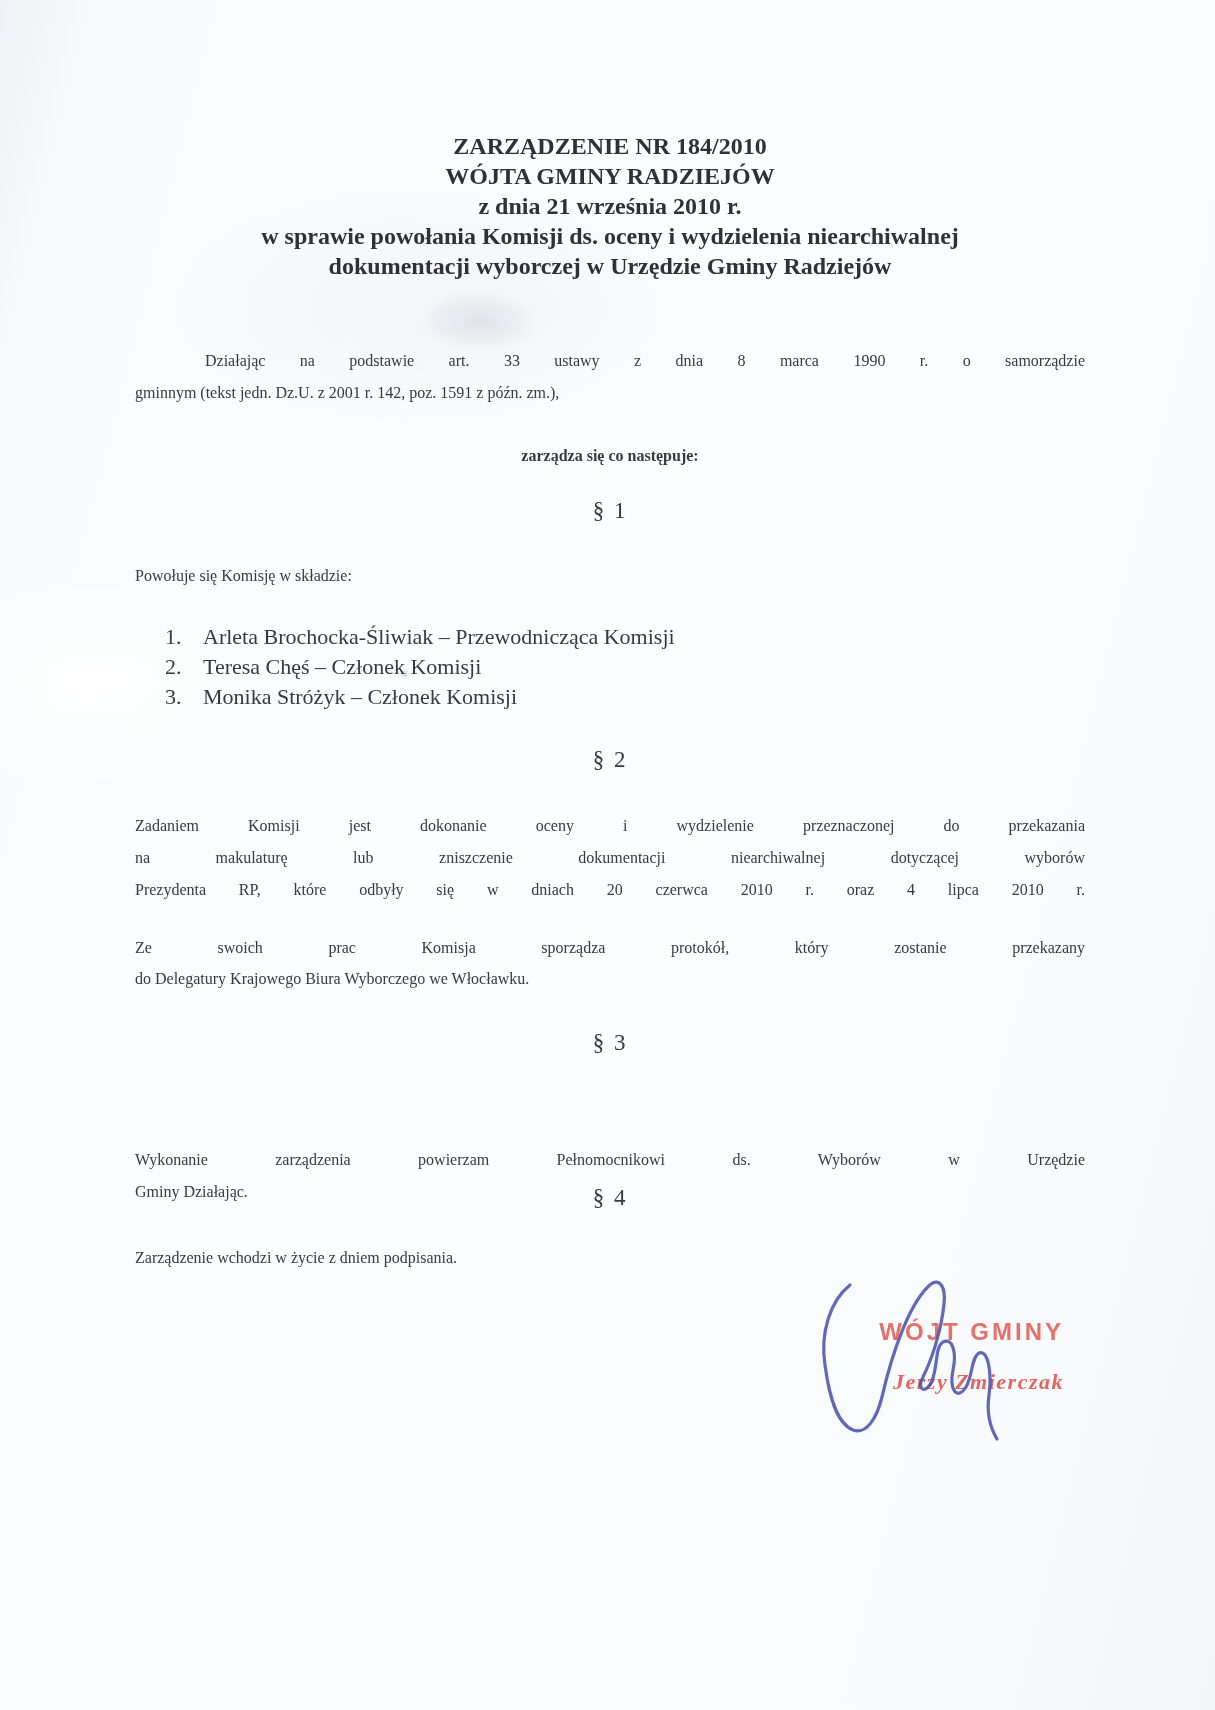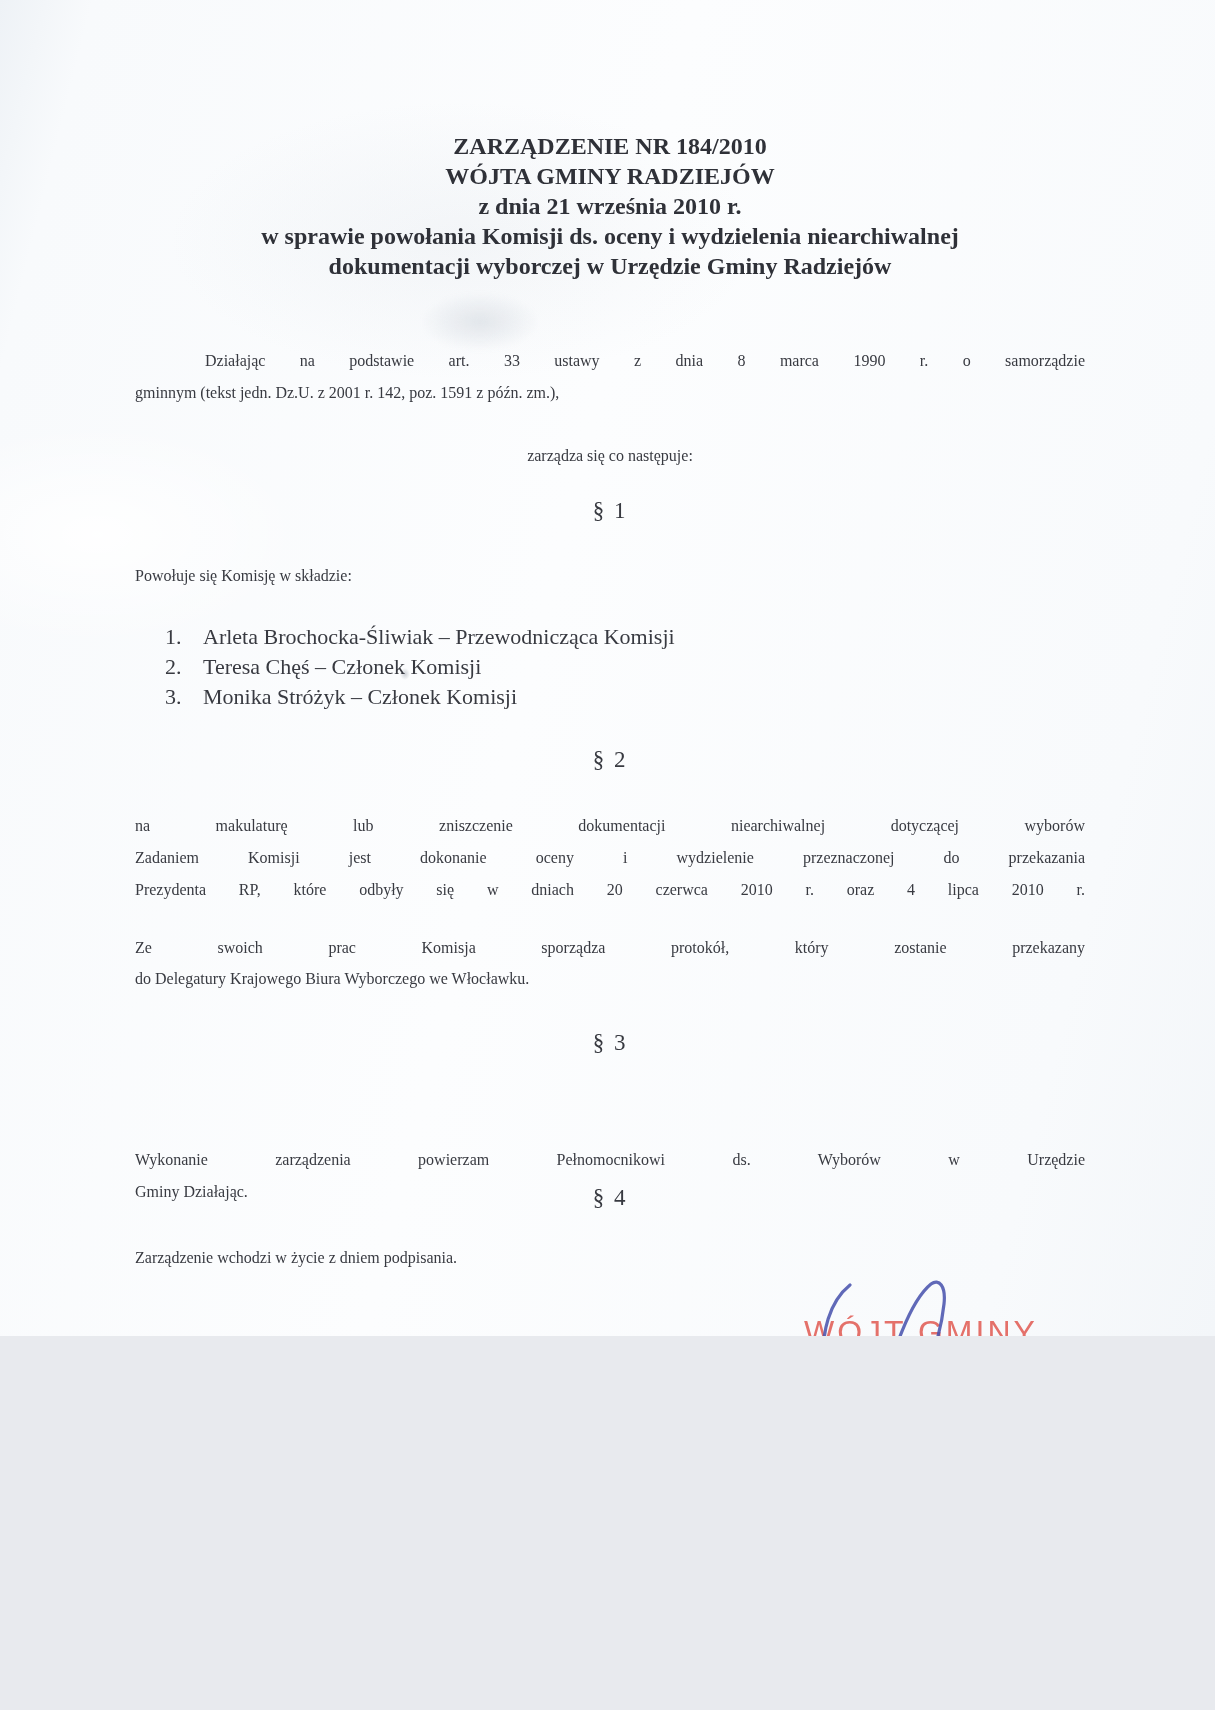--- a/index.html
+++ b/index.html
@@ -1,18 +1,18 @@
 <!DOCTYPE html>
 <html lang="pl" style="--ink: #383a41; --heading-ink: #2f3138; --stamp-red: #e0534b; --signature-blue: #4a54ae;"><head>
 <meta charset="utf-8">
 <style>
   html,body { margin:0; padding:0; background:#e8eaee; }
   .page {
     position:relative;
-    width:1215px; height:1336px;
+    width:1215px; height:1710px;
     margin:0 auto;
     background:
       radial-gradient(ellipse 420px 200px at 38% 18%, rgba(170,182,196,.10), transparent 70%),
       radial-gradient(ellipse 300px 160px at 8% 40%, rgba(255,255,255,.9), transparent 70%),
       linear-gradient(104deg, #eef2f6 0%, #f8fafc 6%, #fcfdfe 45%, #f8fafc 85%, #f3f6f9 100%);
     font-family:"Liberation Serif","DejaVu Serif",serif;
     color:var(--ink,#383a41);
     overflow:hidden;
   }
   .smudge {
@@ -35,23 +35,23 @@
   }
   .jline { text-align:justify; text-align-last:justify; }
   .indent { padding-left:70px; }
   .center { text-align:center; }
   .smark { font-size:23px; letter-spacing:2px; }
   .members { position:absolute; left:165px; width:920px; font-size:22px; line-height:30px; }
   .member-row { display:flex; }
   .member-no { width:38px; flex:0 0 38px; }
   .stamp-title {
     position:absolute; left:804px; top:1318px; width:260px;
-    text-align:left;
+    text-align:right;
     font-family:"Liberation Sans","DejaVu Sans",sans-serif;
-    font-weight:normal; font-size:32px; line-height:28px; letter-spacing:3px;
+    font-weight:bold; font-size:24px; line-height:28px; letter-spacing:3px;
     color:var(--stamp-red,#e0534b); opacity:.82;
   }
   .stamp-name {
     position:absolute; left:804px; top:1368px; width:260px;
     text-align:right;
     font-style:italic; font-weight:bold; font-size:22px; line-height:28px; letter-spacing:1.5px;
     color:var(--stamp-red,#e0534b); opacity:.88;
   }
   .signature-svg { position:absolute; left:780px; top:1255px; width:260px; height:210px; }
 </style>
@@ -69,21 +69,21 @@
     <div>z dnia 21 września 2010 r.</div>
     <div>w sprawie powołania Komisji ds. oceny i wydzielenia niearchiwalnej</div>
     <div>dokumentacji wyborczej w Urzędzie Gminy Radziejów</div>
   </div>
 
   <div class="block" style="top:345px;">
     <div class="jline indent">Działając na podstawie art. 33 ustawy z dnia 8 marca 1990 r. o samorządzie</div>
     <div>gminnym (tekst jedn. Dz.U. z 2001 r. 142, poz. 1591 z późn. zm.),</div>
   </div>
 
-  <div class="block center" style="top:440px;">zarządza się co następuje:</div>
+  <div class="block center" style="top:440px;font-weight:bold;">zarządza się co następuje:</div>
 
   <div class="block center smark" style="top:495px;">§ 1</div>
   <div class="block" style="top:560px;">Powołuje się Komisję w składzie:</div>
 
   <div class="members" style="top:622px;">
     <div class="member-row">
       <span class="member-no">1.</span>
       <span>Arleta Brochocka-Śliwiak – Przewodnicząca Komisji</span>
     </div>
     <div class="member-row">
@@ -92,22 +92,22 @@
     </div>
     <div class="member-row">
       <span class="member-no">3.</span>
       <span>Monika Stróżyk – Członek Komisji</span>
     </div>
   </div>
 
   <div class="block center smark" style="top:744px;">§ 2</div>
 
   <div class="block" style="top:810px;">
+    <div class="jline">Zadaniem Komisji jest dokonanie oceny i wydzielenie przeznaczonej do przekazania</div>
     <div class="jline">na makulaturę lub zniszczenie dokumentacji niearchiwalnej dotyczącej wyborów</div>
-    <div class="jline">Zadaniem Komisji jest dokonanie oceny i wydzielenie przeznaczonej do przekazania</div>
     <div class="jline">Prezydenta RP, które odbyły się w dniach 20 czerwca 2010 r. oraz 4 lipca 2010 r.</div>
   </div>
 
   <div class="block" style="top:932px; line-height:31px;">
     <div class="jline">Ze swoich prac Komisja sporządza protokół, który zostanie przekazany</div>
     <div>do Delegatury Krajowego Biura Wyborczego we Włocławku.</div>
   </div>
 
   <div class="block center smark" style="top:1027px;">§ 3</div>
 

